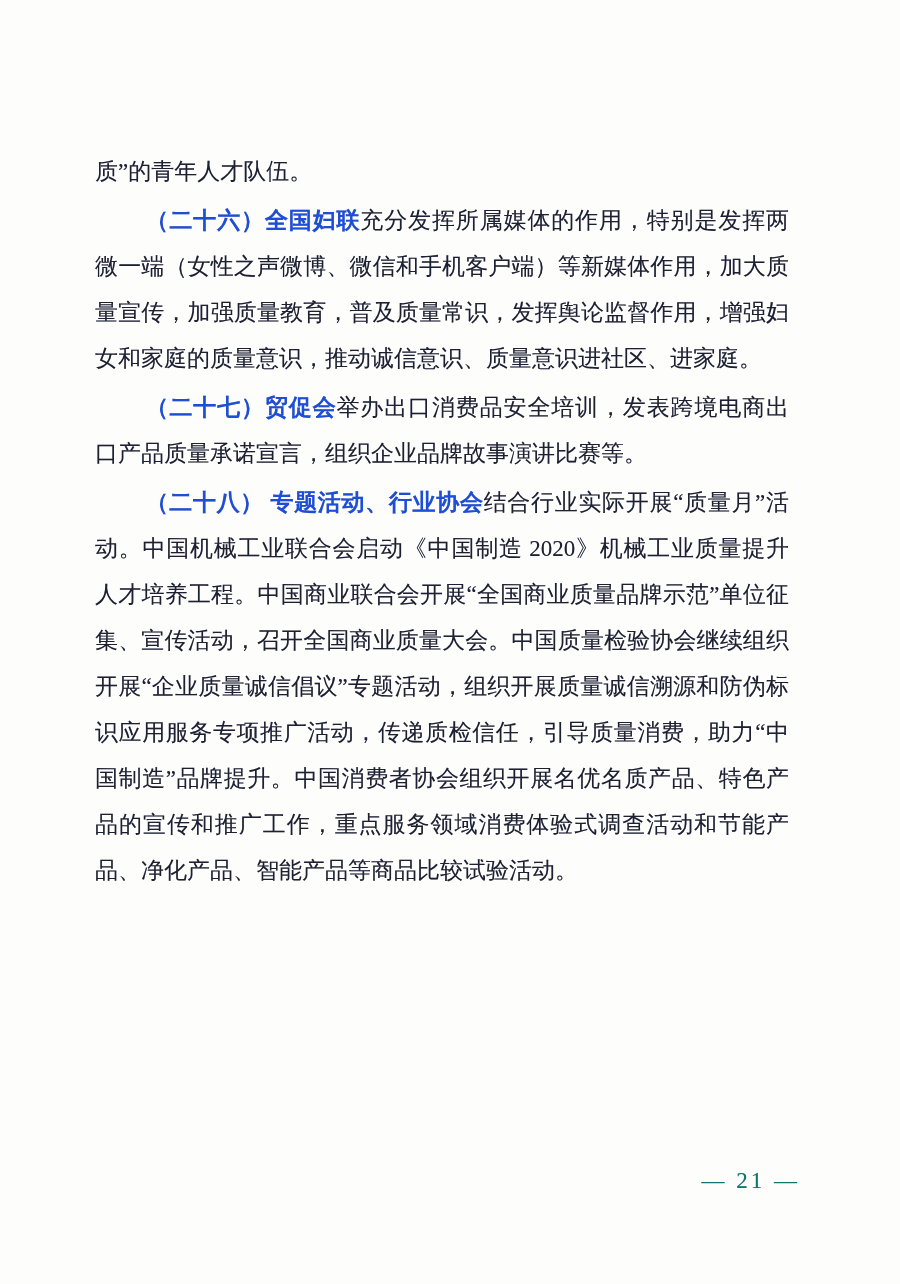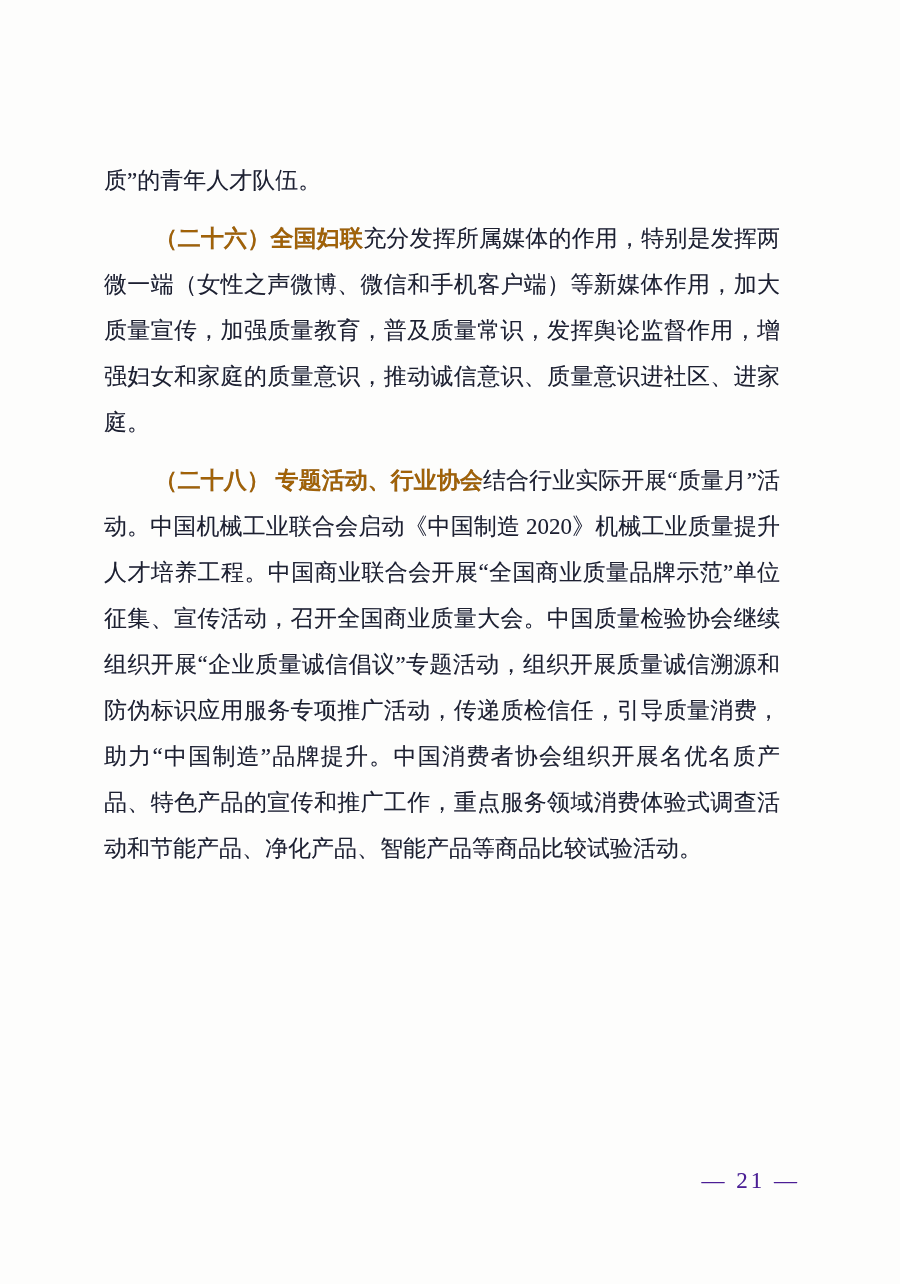--- a/index.html
+++ b/index.html
@@ -21,55 +21,58 @@
     left: 92px;
     top: 146px;
     width: 700px;
     font-size: 23px;
     line-height: 46px;
     text-align: justify;
     color: #1d2030;
     text-shadow: 0 0 0.4px rgba(30, 40, 90, 0.35);
   }
   .body-text p {
-    margin: 12px;
+    margin: 3px;
     padding: 0;
   }
   .body-text p.indent {
     text-indent: 2.2em;
   }
   .body-text strong {
     font-weight: 700;
-    color: #a16207;
+    color: #1d4ed8;
   }
   .page-number {
     position: absolute;
     top: 1168px;
     right: 100px;
     font-size: 23px;
     letter-spacing: 3px;
-    color: #4c1d95;
+    color: #0f766e;
     text-shadow: 0 0 0.4px rgba(50, 70, 140, 0.4);
   }
 </style>
 </head>
 <body>
 
 <div class="page">
 
   <div class="body-text">
 
     <p>
       <span>质”的青年人才队伍。</span>
     </p>
 
     <p class="indent">
       <strong>（二十六）全国妇联</strong><span>充分发挥所属媒体的作用，特别是发挥两微一端（女性之声微博、微信和手机客户端）等新媒体作用，加大质量宣传，加强质量教育，普及质量常识，发挥舆论监督作用，增强妇女和家庭的质量意识，推动诚信意识、质量意识进社区、进家庭。</span>
     </p>
 
+    <p class="indent">
+      <strong>（二十七）贸促会</strong><span>举办出口消费品安全培训，发表跨境电商出口产品质量承诺宣言，组织企业品牌故事演讲比赛等。</span>
+    </p>
 
     <p class="indent">
       <strong>（二十八） 专题活动、行业协会</strong><span>结合行业实际开展“质量月”活动。中国机械工业联合会启动《中国制造 2020》机械工业质量提升人才培养工程。中国商业联合会开展“全国商业质量品牌示范”单位征集、宣传活动，召开全国商业质量大会。中国质量检验协会继续组织开展“企业质量诚信倡议”专题活动，组织开展质量诚信溯源和防伪标识应用服务专项推广活动，传递质检信任，引导质量消费，助力“中国制造”品牌提升。中国消费者协会组织开展名优名质产品、特色产品的宣传和推广工作，重点服务领域消费体验式调查活动和节能产品、净化产品、智能产品等商品比较试验活动。</span>
     </p>
 
   </div>
 
   <div class="page-number">— 21 —</div>
 
 </div>

